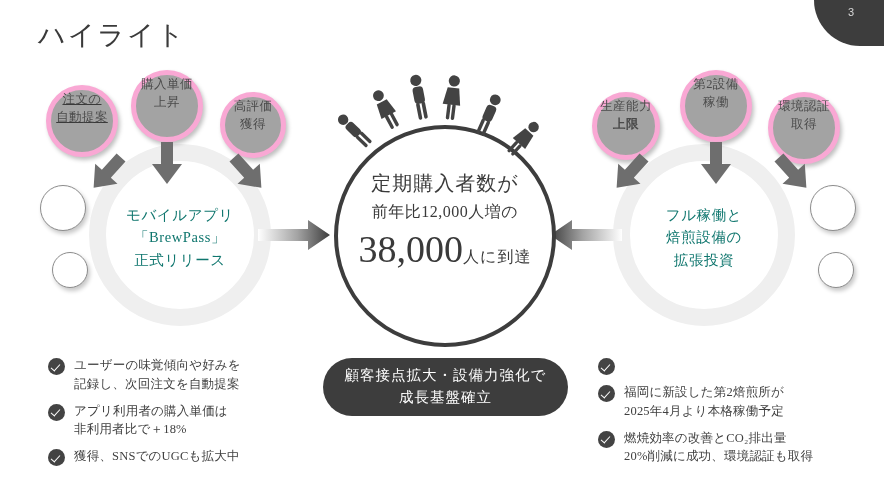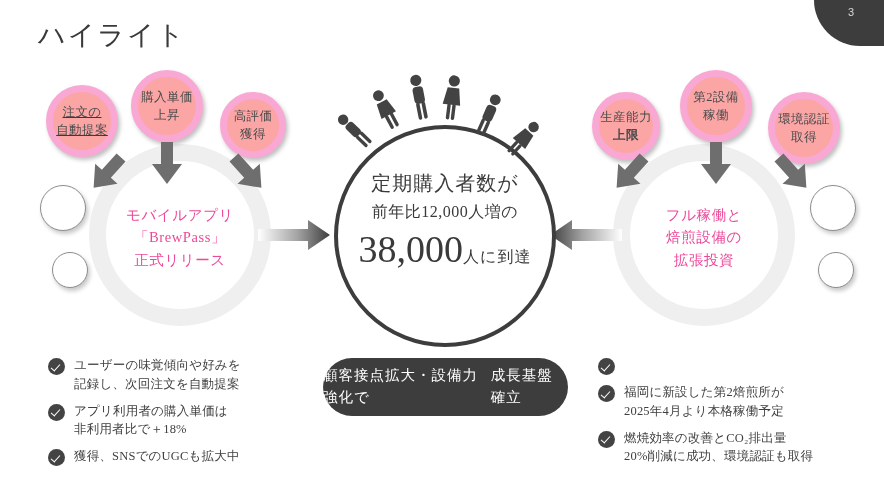--- a/index.html
+++ b/index.html
@@ -64,21 +64,21 @@
   }
   #ring-left  { left: 89px;  top: 144px; }
   #ring-right { left: 613px; top: 144px; }
 
   .side-ring-label {
     position: absolute;
     width: 182px;
     text-align: center;
     font-size: 14.5px;
     line-height: 1.55;
-    color: #ec4899;
+    color: #0f766e;
     letter-spacing: 0.6px;
     z-index: 6;
   }
   #label-left  { left: 89px;  top: 204px; }
   #label-right { left: 613px; top: 204px; }
 
   
   #center-circle {
     position: absolute;
     left: 334px;
@@ -133,26 +133,25 @@
     top: 70px;
     width: 256px;
     height: 96px;
     z-index: 14;
   }
 
   
   .bubble {
     position: absolute;
     border-radius: 50%;
-    background: #fca5a5;
-    border: 7px solid #f9a8d4;
+    background: #a3a3a3;
+    border: 5px solid #f9a8d4;
     box-shadow: 2px 3px 4px rgba(0,0,0,0.25);
     box-sizing: border-box;
     display: flex;
-    align-items: center;
     justify-content: center;
     text-align: center;
     z-index: 16;
   }
   .bubble span {
     font-size: 12.5px;
     line-height: 1.45;
     color: #4a4a4a;
     letter-spacing: 0.4px;
   }
@@ -192,21 +191,21 @@
   
   #summary-pill {
     position: absolute;
     left: 323px;
     top: 358px;
     width: 245px;
     height: 58px;
     border-radius: 29px;
     background: #3d3d3d;
     display: flex;
-    flex-direction: row;
+    flex-direction: column;
     align-items: center;
     justify-content: center;
     z-index: 20;
   }
   #summary-pill div {
     color: #ffffff;
     font-size: 14.5px;
     line-height: 1.5;
     letter-spacing: 1px;
   }

